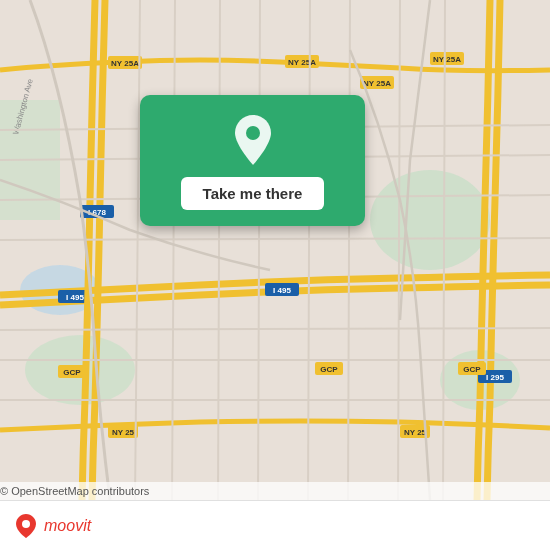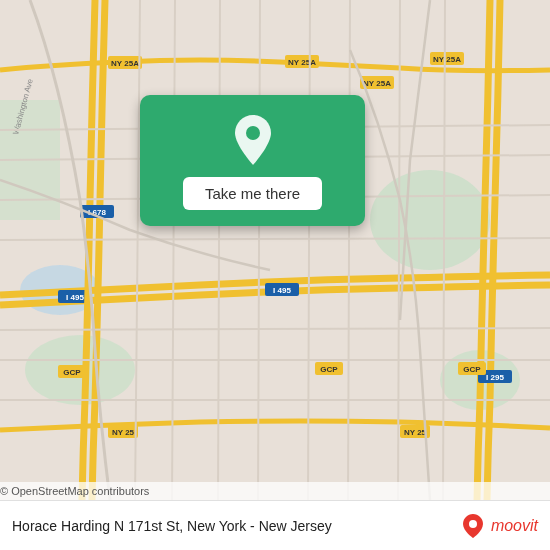--- a/index.html
+++ b/index.html
@@ -52,21 +52,21 @@
       margin-bottom: 10px;
     }
 
     #take-me-there-btn {
       background: white;
       color: #333;
       border: none;
       border-radius: 6px;
       padding: 8px 22px;
       font-size: 15px;
-      font-weight: 400;
+      font-weight: 700;
       cursor: pointer;
       white-space: nowrap;
     }
 
     
     #attribution-bar {
       position: absolute;
       bottom: 50px;
       left: 0;
       width: 100%;
@@ -203,21 +203,20 @@
     <circle cx="23" cy="20" r="7" fill="#2eaa6e"></circle>
   </svg>
   <button id="take-me-there-btn">Take me there</button>
 </div>
 
 <div id="attribution-bar">
   <span>© OpenStreetMap contributors</span>
 </div>
 
 <div id="footer-bar">
-  <span id="footer-address">Horace Harding N 171st St, New York - New Jersey</span>
   <div id="moovit-logo">
 
     <svg id="moovit-icon" viewBox="0 0 28 28" xmlns="http://www.w3.org/2000/svg">
       <path d="M14,2 C8.48,2 4,6.48 4,12 C4,19 14,26 14,26 C14,26 24,19 24,12 C24,6.48 19.52,2 14,2 Z" fill="#e8372e"></path>
       <circle cx="14" cy="12" r="4" fill="white"></circle>
     </svg>
     <span id="moovit-text">moovit</span>
   </div>
 </div>
 

